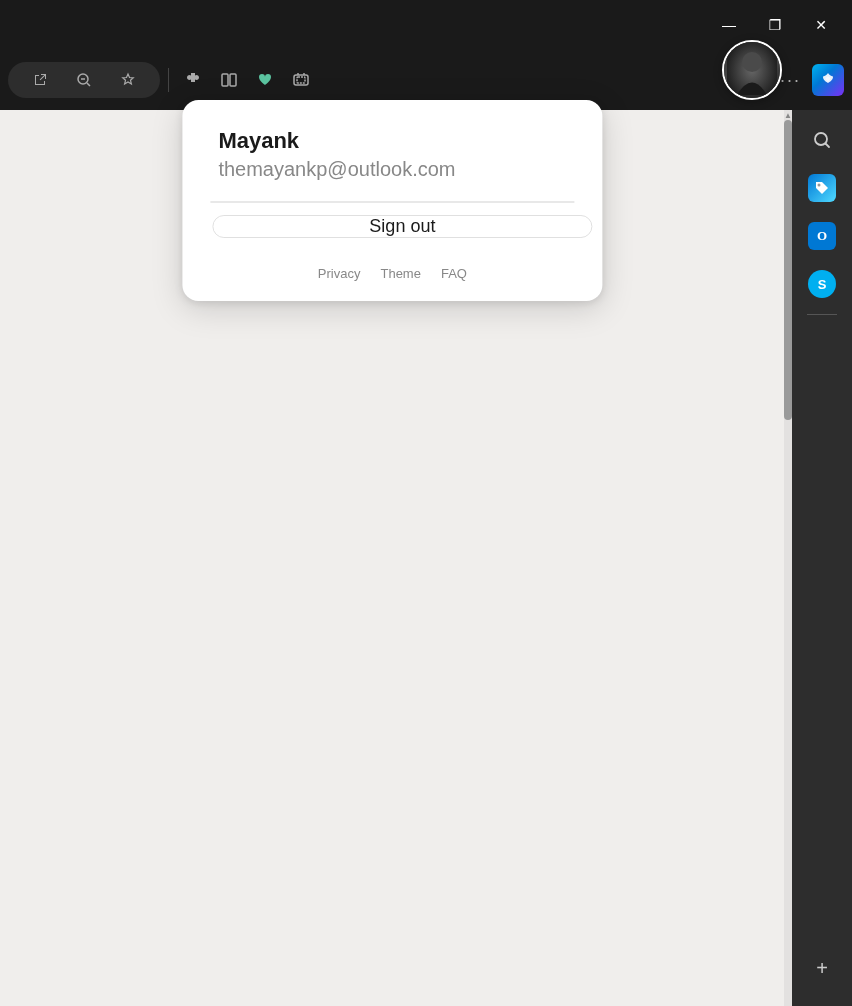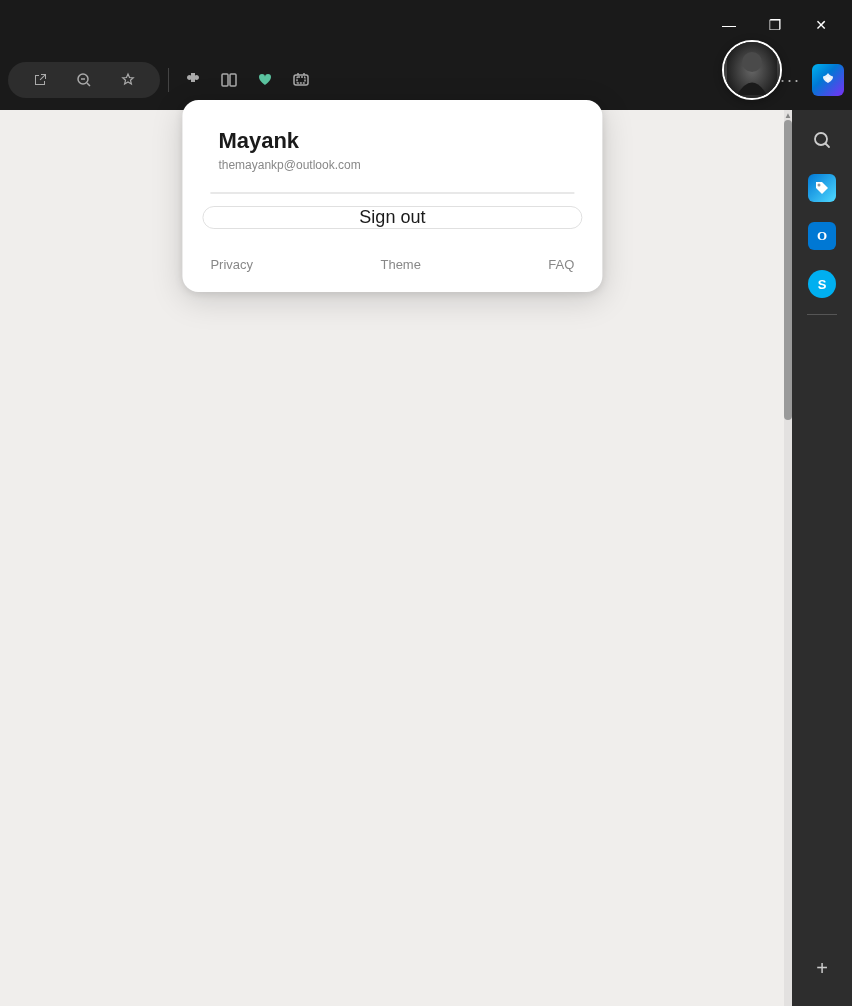--- a/index.html
+++ b/index.html
@@ -218,21 +218,21 @@
     .card-header {
       padding: 28px 28px 20px 36px;
     }
     .user-name {
       font-size: 22px;
       font-weight: 600;
       color: #1a1a1a;
       margin-bottom: 4px;
     }
     .user-email {
-      font-size: 12px;
+      font-size: 20px;
       color: #888;
     }
 
     .card-divider {
       height: 1px;
       background: #e8e8e8;
       margin: 0 28px;
     }
 
     .card-menu {
@@ -253,36 +253,36 @@
       font-weight: 400;
     }
     .menu-item-value {
       font-size: 13px;
       color: #888;
       font-weight: 500;
       letter-spacing: 0.5px;
     }
 
     .sign-out-btn {
-      margin: 12px 20px 16px 20px;
+      margin: 12px 20px 16px 30px;
       padding: 0;
       background: white;
       border: 1.5px solid #e0e0e0;
       border-radius: 20px;
       font-size: 18px;
       color: #1a1a1a;
       cursor: pointer;
       width: calc(100% - 40px);
       text-align: center;
       transition: background 0.15s;
     }
 
     .card-footer {
       display: flex;
-      justify-content: space-between;
+      justify-content: center;
       gap: 20px;
       padding: 12px 28px 20px 28px;
     }
     .footer-link {
       font-size: 13px;
       color: #888;
       cursor: pointer;
       text-decoration: none;
     }
 

